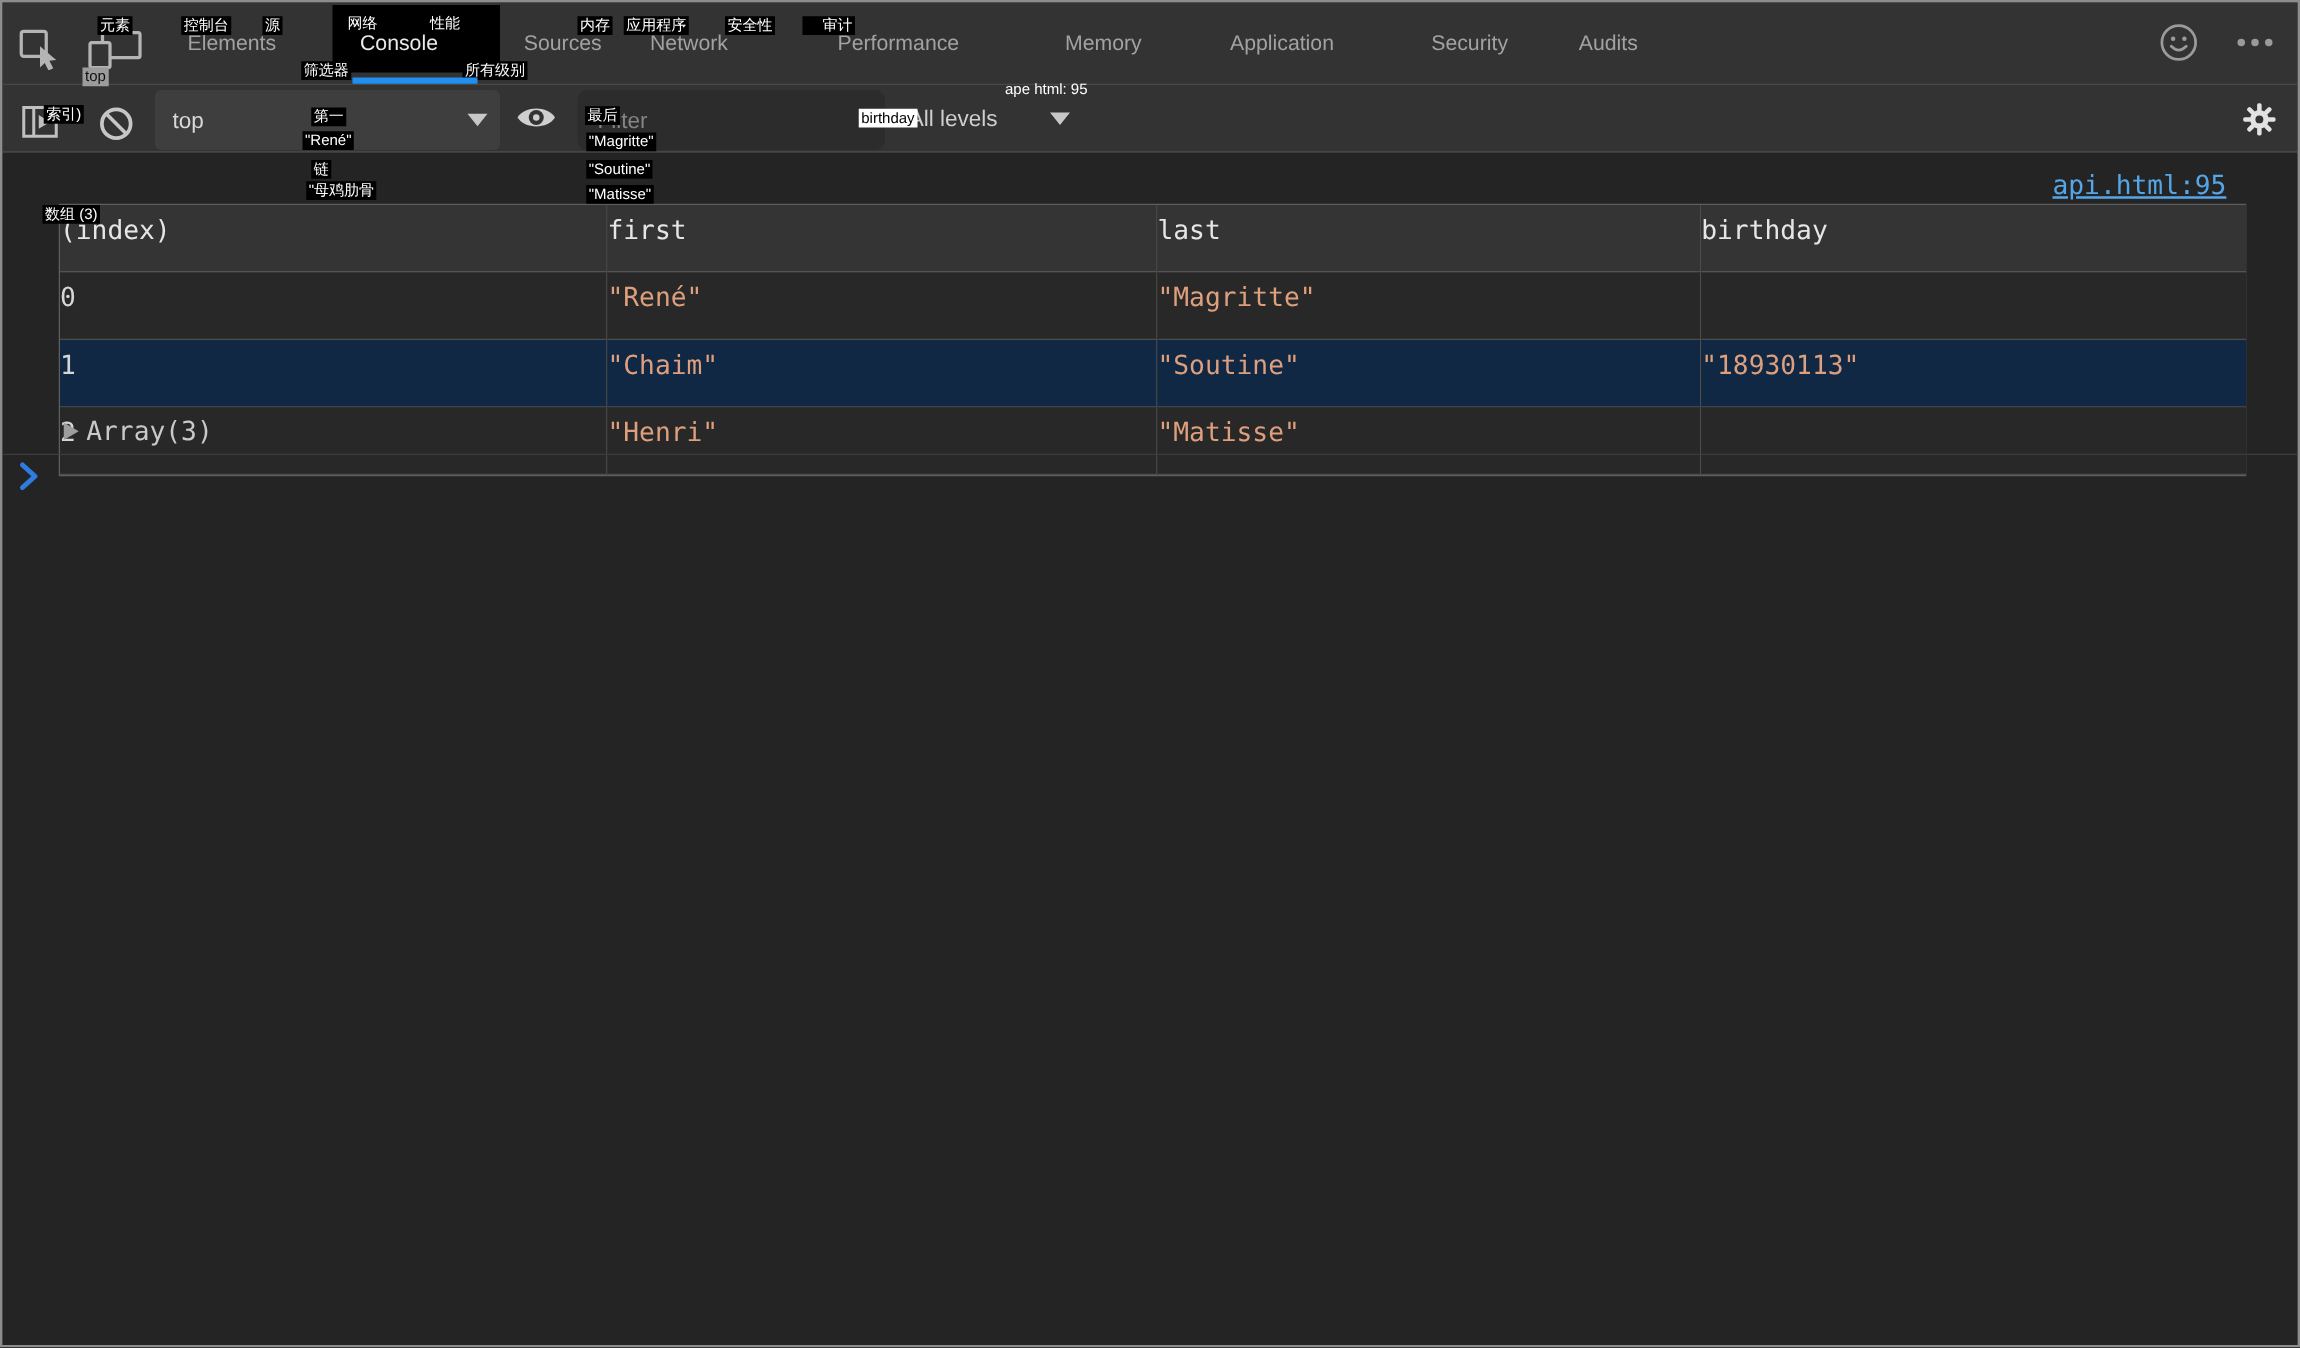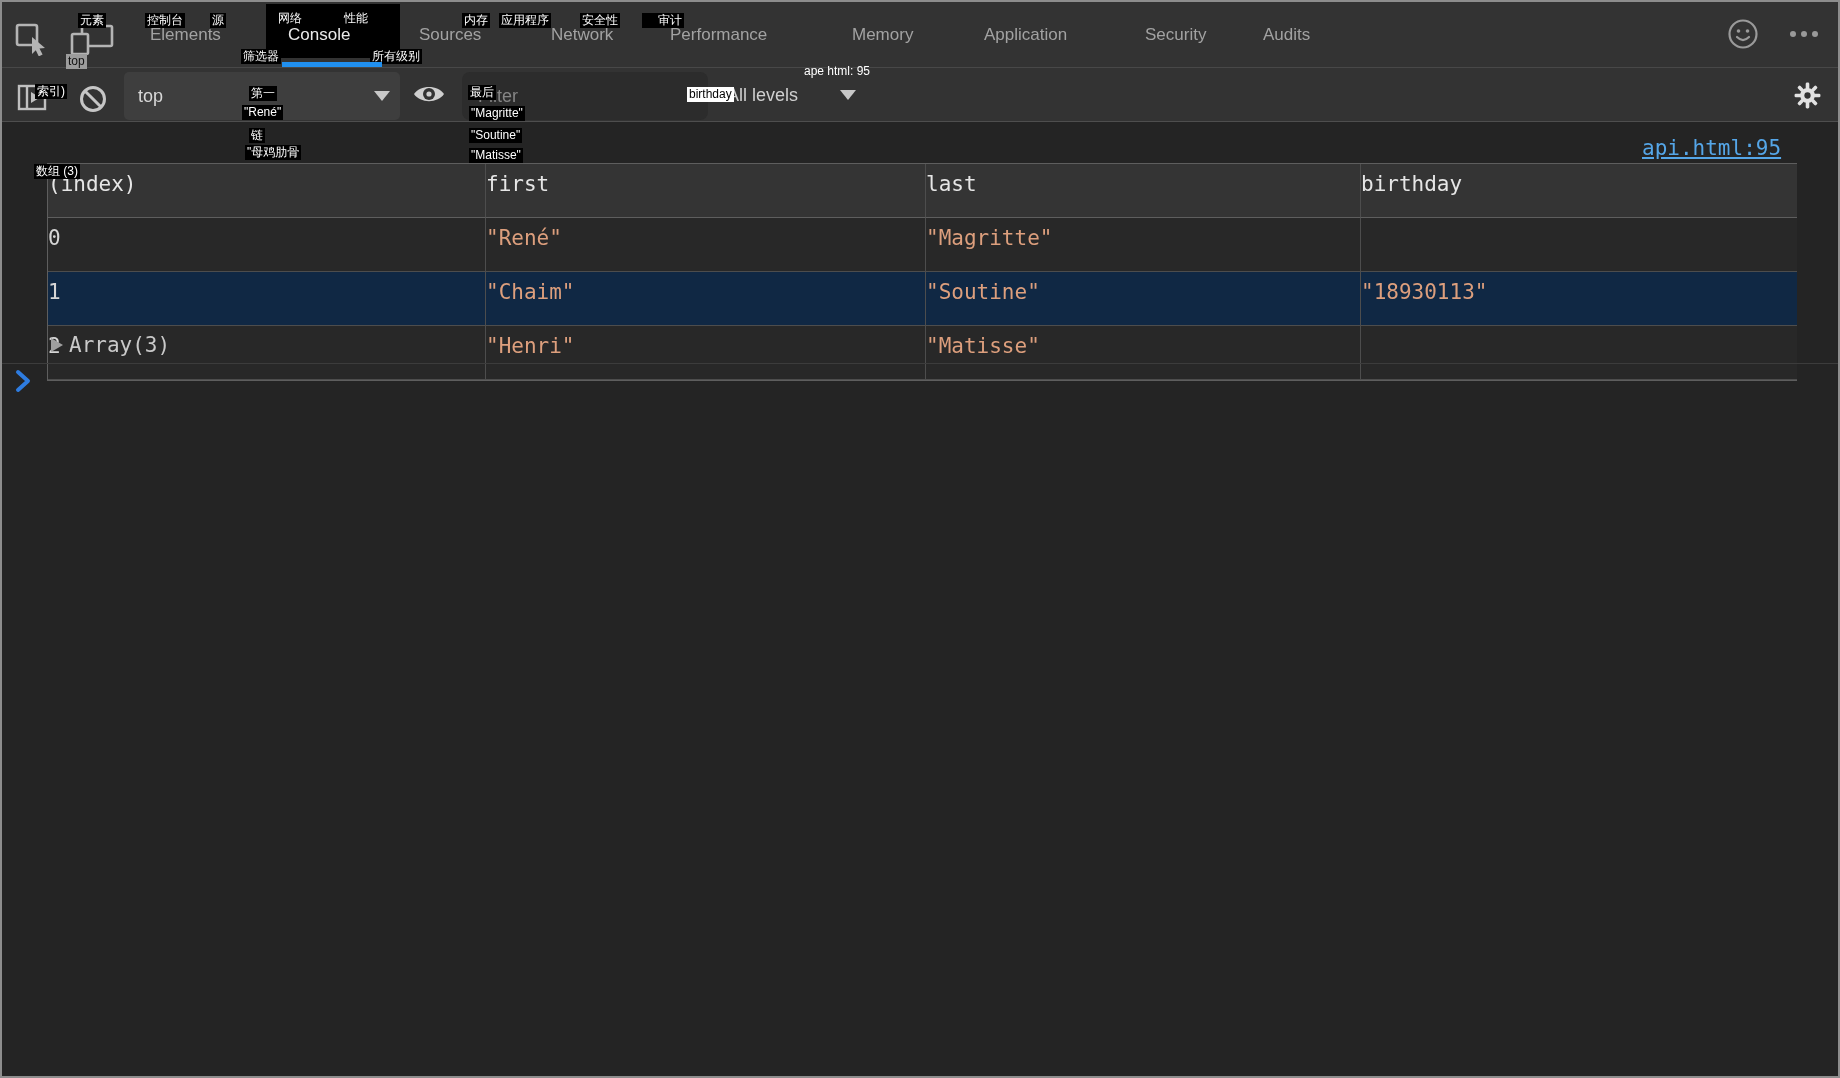--- a/index.html
+++ b/index.html
@@ -56,21 +56,21 @@
       <path d="M18 15 L31 26 L25.5 26.6 L28.6 32.6 L24.8 34.4 L21.8 28.3 L18 32 Z" fill="#b4b4b4"></path>
     </svg>
     <svg class="tb-icon" style="left:68px;top:22px;" width="48" height="32" viewBox="0 0 48 32">
       <rect x="12" y="2" width="30" height="20" rx="1.5" fill="none" stroke="#b4b4b4" stroke-width="2.6"></rect>
       <rect x="2" y="10" width="16" height="20" rx="1.5" fill="#333" stroke="#b4b4b4" stroke-width="2.6"></rect>
     </svg>
 
     <div class="tab" style="left:148px;">Elements</div>
     <div class="tab active" style="left:286px;">Console</div>
     <div class="tab" style="left:417px;">Sources</div>
-    <div class="tab" style="left:549px;">Network</div>
+    <div class="tab" style="left:518px;">Network</div>
     <div class="tab" style="left:668px;">Performance</div>
     <div class="tab" style="left:850px;">Memory</div>
     <div class="tab" style="left:982px;">Application</div>
     <div class="tab" style="left:1143px;">Security</div>
     <div class="tab" style="left:1261px;">Audits</div>
     <div class="tab-underline"></div>
 
     <svg class="tb-icon" style="left:1725px;top:16px;" width="32" height="32" viewBox="0 0 32 32">
       <circle cx="16" cy="16" r="13.5" fill="none" stroke="#9a9a9a" stroke-width="2.2"></circle>
       <circle cx="11.5" cy="13" r="1.8" fill="#9a9a9a"></circle>

